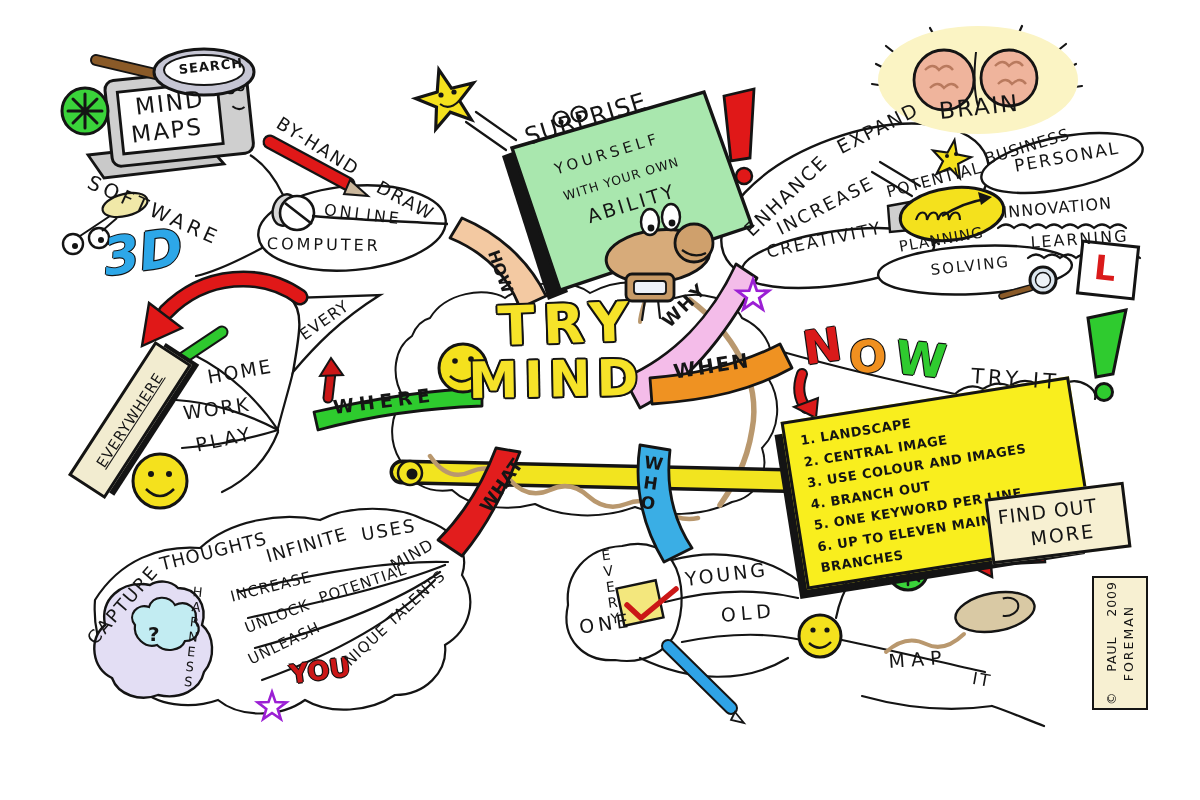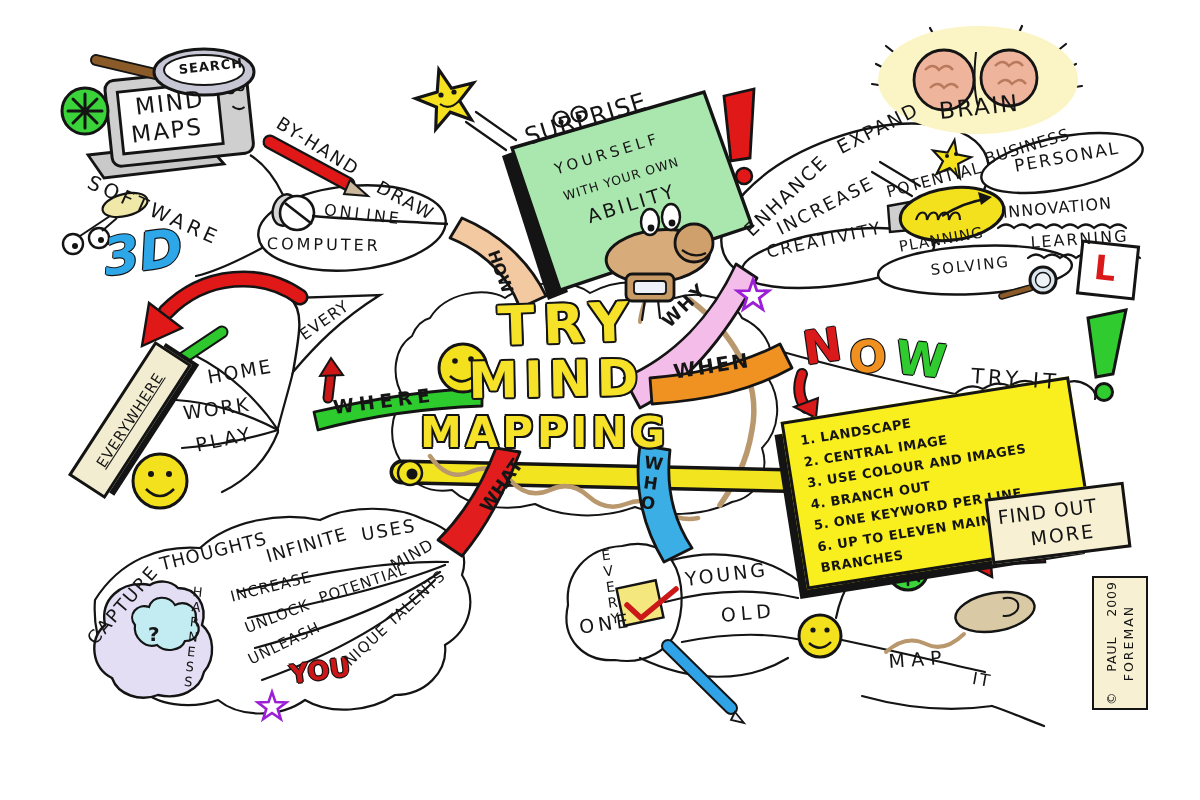--- a/index.html
+++ b/index.html
@@ -309,21 +309,20 @@
 
 <span class="lbl" style="left:500px;top:248px;font-size:16px;font-weight:bold;transform:rotate(70deg);">HOW</span>
 <span class="lbl" style="left:659px;top:318px;font-size:18px;font-weight:bold;transform:rotate(-45deg);letter-spacing:2px;">WHY</span>
 <span class="lbl" style="left:672px;top:362px;font-size:20px;font-weight:bold;transform:rotate(-9deg);letter-spacing:2px;">WHEN</span>
 <span class="lbl vert" style="left:646px;top:452px;font-size:17px;font-weight:bold;transform:rotate(8deg);height:105px;">WHO</span>
 <span class="lbl" style="left:477px;top:505px;font-size:18px;font-weight:bold;transform:rotate(-55deg);">WHAT</span>
 <span class="lbl" style="left:332px;top:398px;font-size:19px;font-weight:bold;letter-spacing:5px;transform:rotate(-7deg);">WHERE</span>
 
 <span class="lbl big" style="left:497px;top:300px;font-size:54px;letter-spacing:8px;transform:rotate(-2deg);">TRY</span>
 <span class="lbl big" style="left:468px;top:356px;font-size:50px;letter-spacing:6px;transform:rotate(-1deg);">MIND</span>
-<span class="lbl big" style="left:420px;top:412px;font-size:42px;letter-spacing:4px;">MAPPING</span>
 
 <span class="lbl" style="left:522px;top:126px;font-size:24px;letter-spacing:1px;transform:rotate(-17deg);">SURPRISE</span>
 <span class="lbl" style="left:553px;top:163px;font-size:15px;letter-spacing:4px;transform:rotate(-17deg);">YOURSELF</span>
 <span class="lbl" style="left:562px;top:191px;font-size:12.5px;letter-spacing:1px;transform:rotate(-17deg);">WITH YOUR OWN</span>
 <span class="lbl" style="left:585px;top:208px;font-size:19px;letter-spacing:3px;transform:rotate(-17deg);">ABILITY</span>
 
 <span class="lbl" style="left:741px;top:226px;font-size:19px;letter-spacing:2px;transform:rotate(-44deg);">ENHANCE</span>
 <span class="lbl" style="left:834px;top:140px;font-size:19px;letter-spacing:2px;transform:rotate(-27deg);">EXPAND</span>
 <span class="lbl" style="left:938px;top:100px;font-size:23px;letter-spacing:2px;transform:rotate(-6deg);">BRAIN</span>
 <span class="lbl" style="left:774px;top:222px;font-size:18px;letter-spacing:2px;transform:rotate(-27deg);">INCREASE</span>

